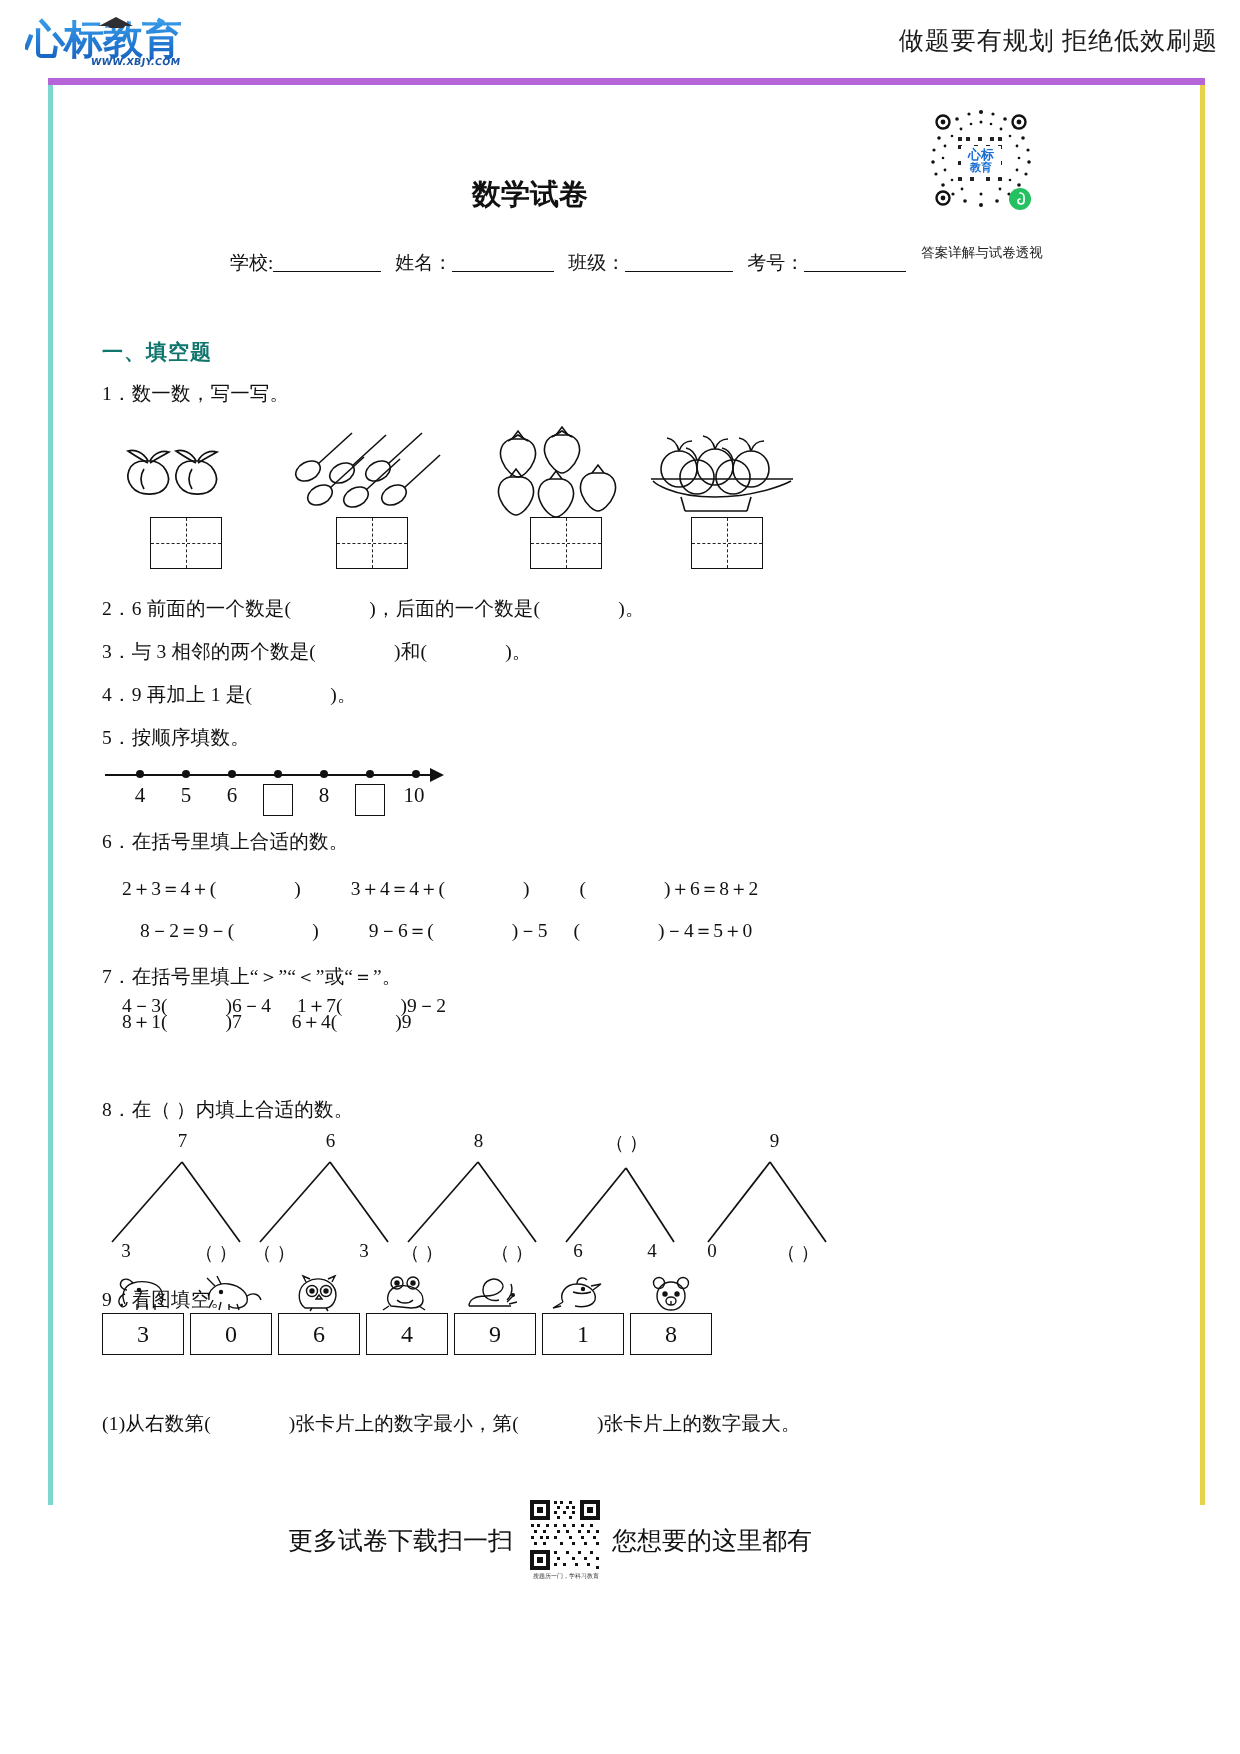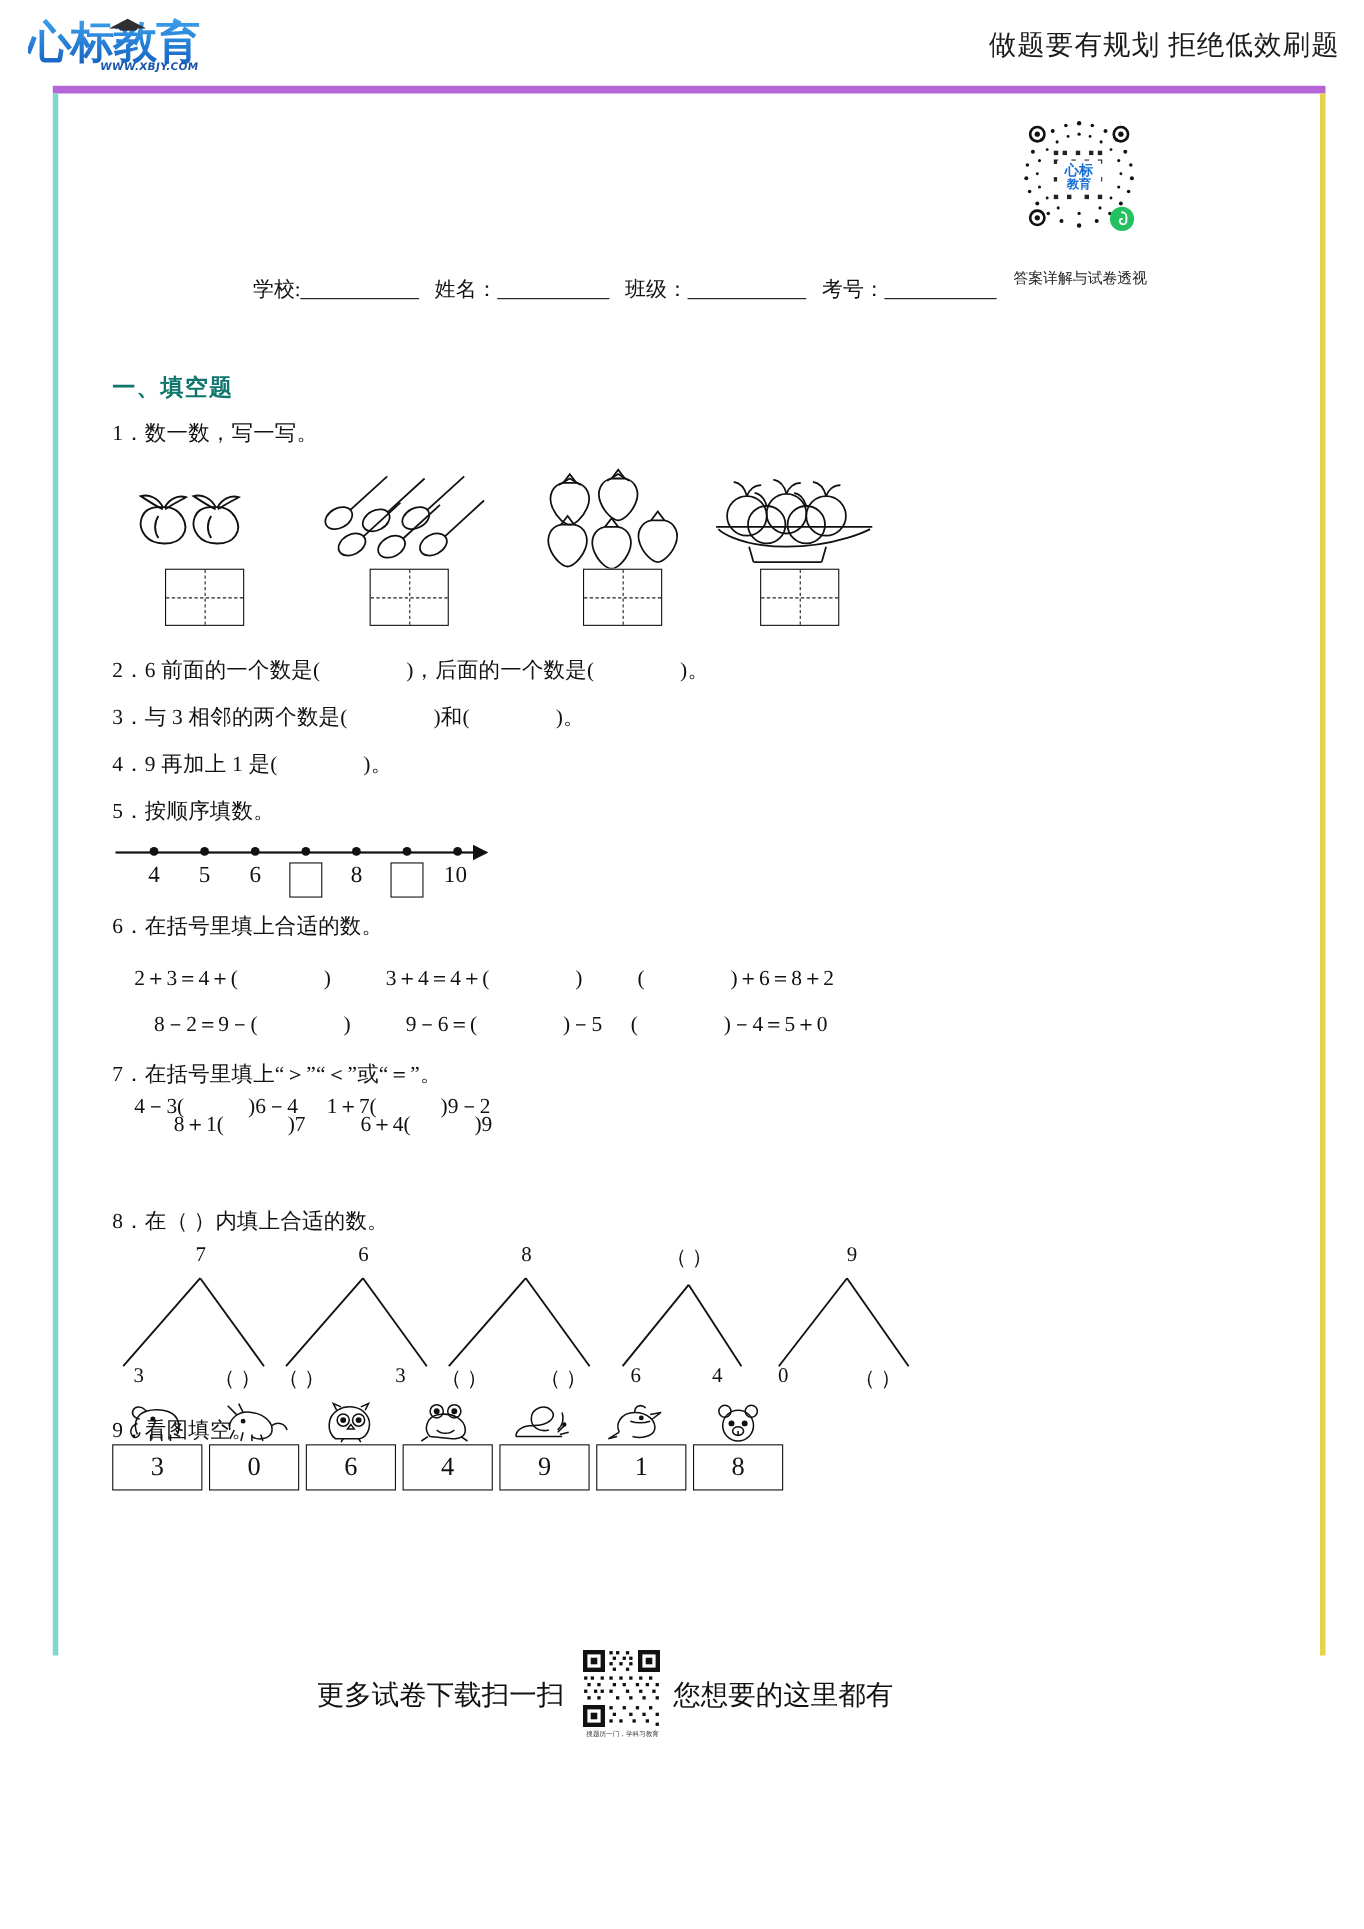--- a/index.html
+++ b/index.html
@@ -198,20 +198,21 @@
       <div class="logo-cap"></div>
       <div class="logo-url">WWW.XBJY.COM</div>
     </div>
     <div class="tagline">做题要有规划 拒绝低效刷题</div>
   </div>
 
   <div class="rule-top"></div>
   <div class="rule-left"></div>
   <div class="rule-right"></div>
 
+  <div class="title-2">数学试卷</div>
 
   <div class="qr-block">
     <svg width="112" height="112" viewBox="0 0 112 112">
       <rect width="112" height="112" fill="#fff"></rect>
       <g fill="#111">
 
         <g>
           <circle cx="56" cy="8" r="2"></circle>
             <circle cx="44" cy="10" r="1.6"></circle>
             <circle cx="68" cy="10" r="1.6"></circle>
@@ -466,21 +467,21 @@
 
   <div class="q" style="top:828px;">6．在括号里填上合适的数。</div>
   <div class="q-indent" style="top:875px;">
     <span>2＋3＝4＋(</span><span class="paren-gap"></span><span>)</span><span class="sp-l"></span><span>3＋4＝4＋(</span><span class="paren-gap"></span><span>)</span><span class="sp-l"></span><span>(</span><span class="paren-gap"></span><span>)＋6＝8＋2</span>
   </div>
   <div class="q-indent" style="top:917px;margin-left:18px;">
     <span>8－2＝9－(</span><span class="paren-gap"></span><span>)</span><span class="sp-l"></span><span>9－6＝(</span><span class="paren-gap"></span><span>)－5</span><span class="sp"></span><span>(</span><span class="paren-gap"></span><span>)－4＝5＋0</span>
   </div>
 
   <div class="q" style="top:963px;">7．在括号里填上“＞”“＜”或“＝”。</div>
-  <div class="q-indent" style="top:1008px;margin-left:36px;">
+  <div class="q-indent" style="top:1008px;">
     <span>8＋1(</span><span class="paren-gap-sm"></span><span>)7</span><span class="sp-l"></span><span>6＋4(</span><span class="paren-gap-sm"></span><span>)9</span>
   </div>
   <div class="q-indent" style="top:992px;">
     <span>4－3(</span><span class="paren-gap-sm"></span><span>)6－4</span><span class="sp"></span><span>1＋7(</span><span class="paren-gap-sm"></span><span>)9－2</span>
   </div>
 
   <div class="q" style="top:1096px;">8．在（  ）内填上合适的数。</div>
 
   <div class="bonds">
     <div class="bond" style="left:0px;">
@@ -645,20 +646,23 @@
               <circle cx="46" cy="22" r="2" fill="#111"></circle>
             <ellipse cx="40" cy="29" rx="5" ry="4"></ellipse>
             <path d="M40 29 L40 33"></path>
           </g>
         </svg>
       </div>
       <span>8</span>
     </div>
   </div>
 
+  <div class="q" style="top:1410px;">
+    <span>(1)从右数第(</span><span class="paren-gap"></span><span>)张卡片上的数字最小，第(</span><span class="paren-gap"></span><span>)张卡片上的数字最大。</span>
+  </div>
 
   <div class="footer">
     <div class="foot-txt-l">更多试卷下载扫一扫</div>
     <div class="foot-qr">
       <svg width="76" height="76" viewBox="0 0 76 76">
         <rect width="76" height="76" fill="#fff"></rect>
         <g fill="#111">
           <rect x="3" y="3" width="20" height="20"></rect>
           <rect x="7" y="7" width="12" height="12" fill="#fff"></rect>
           <rect x="10" y="10" width="6" height="6"></rect>

